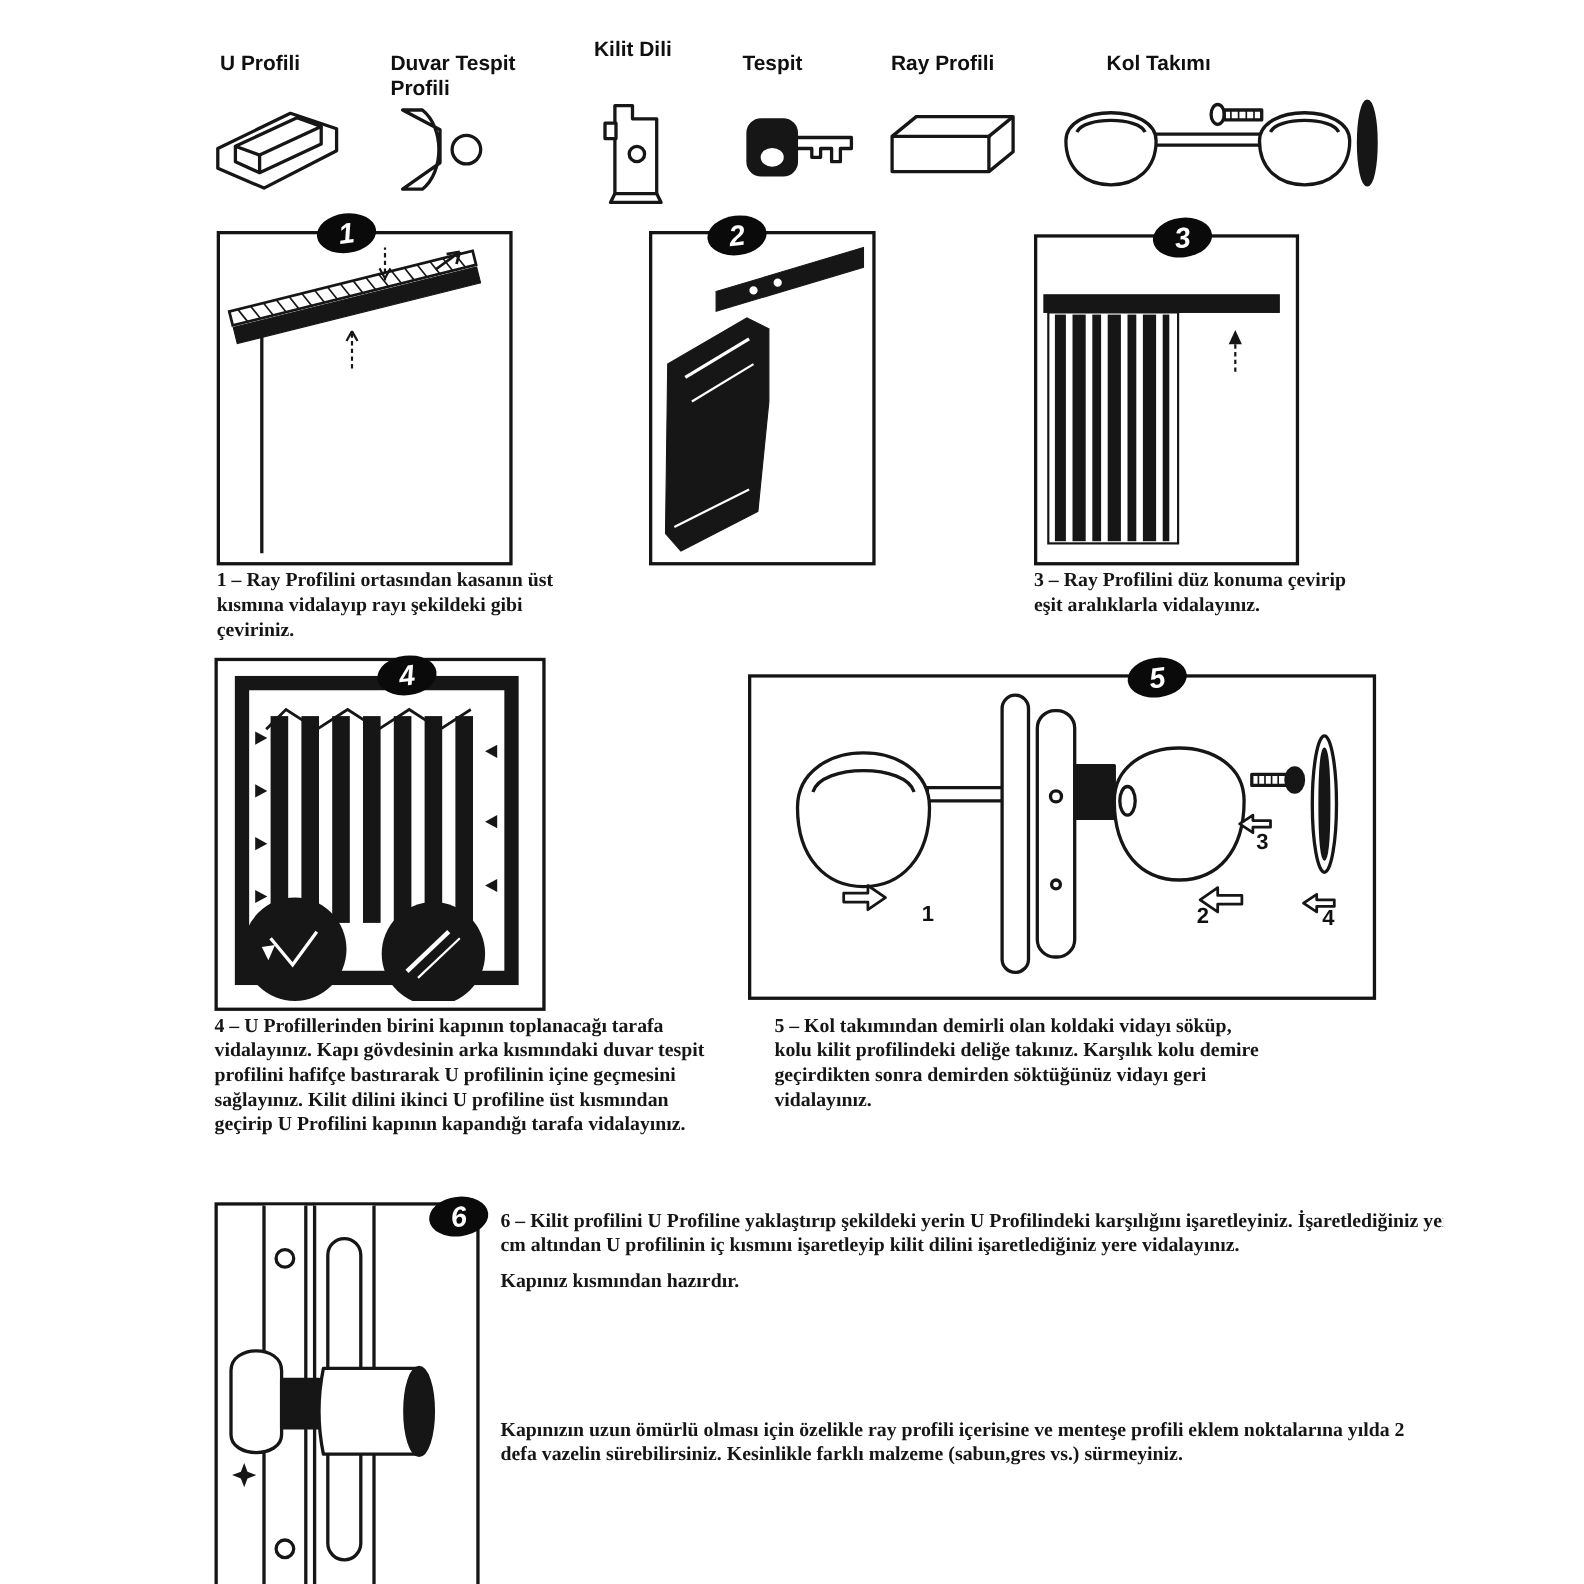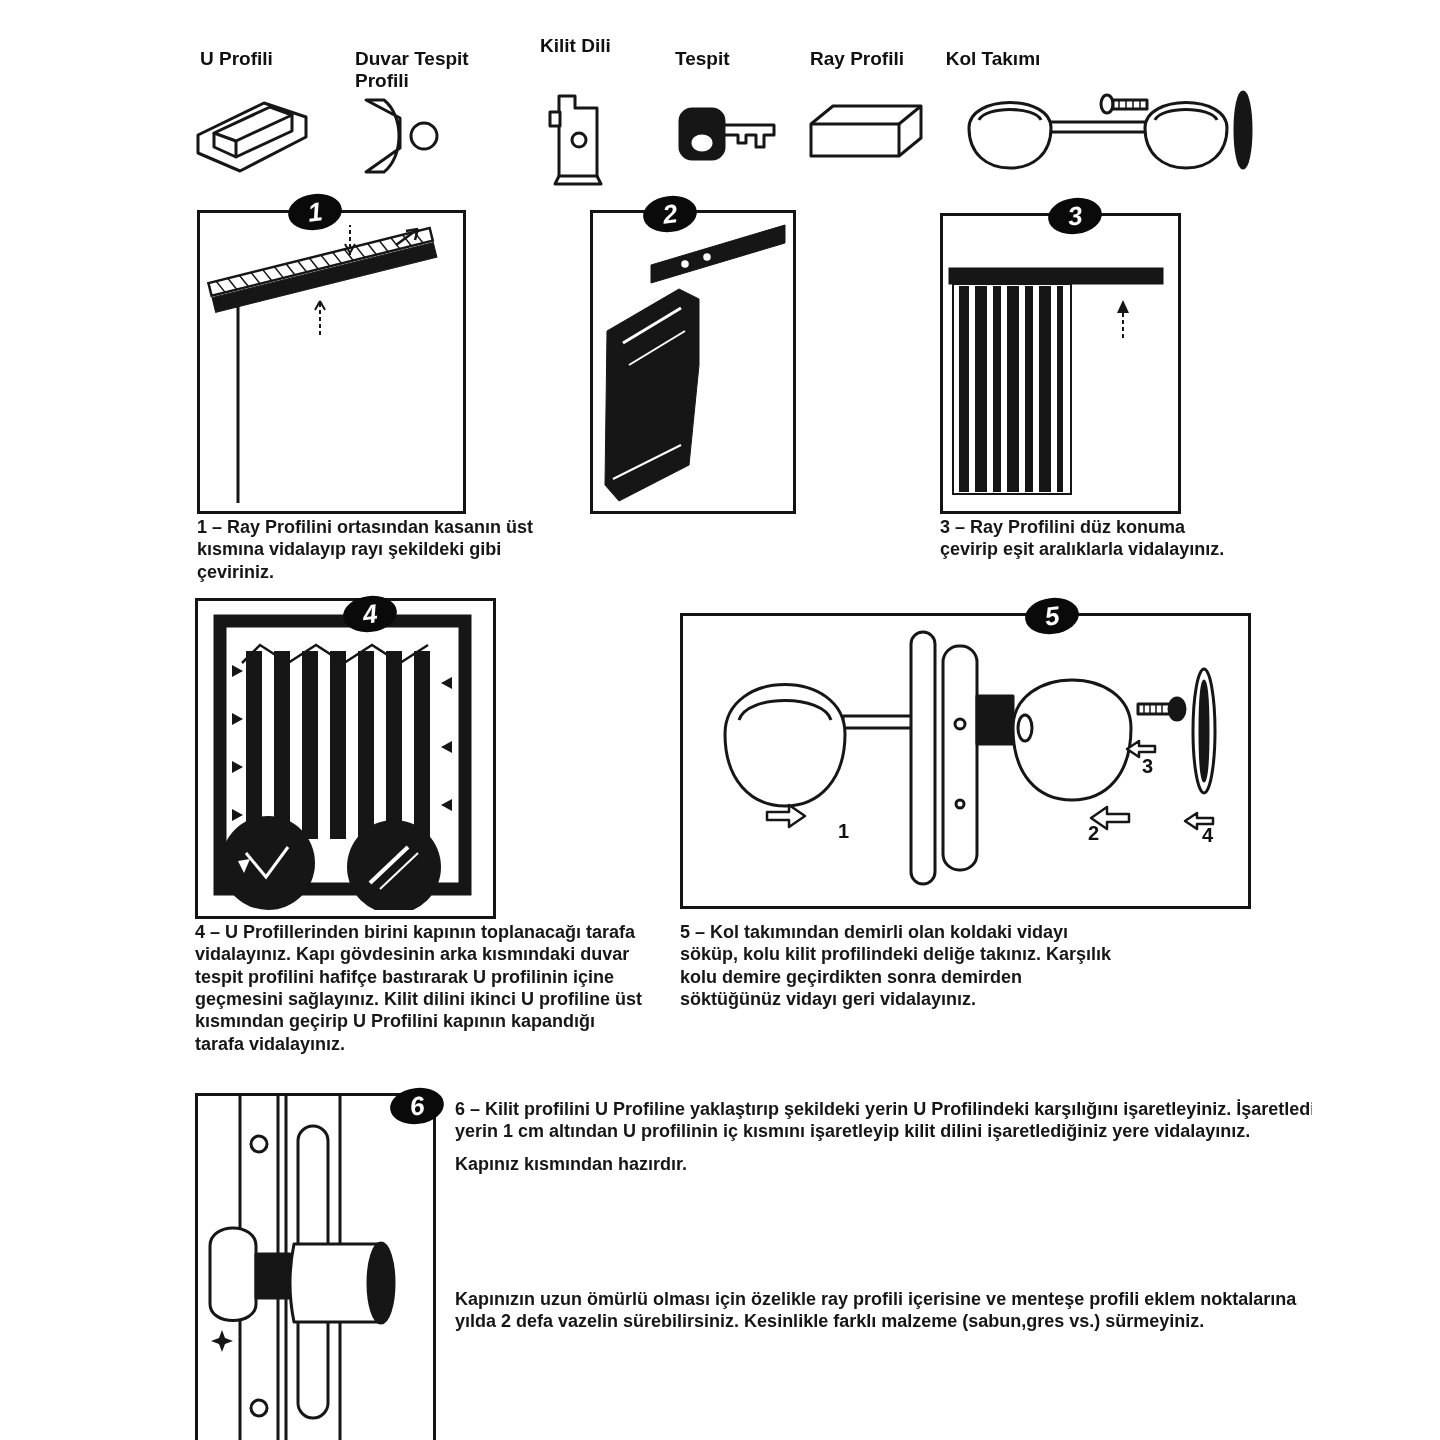--- a/index.html
+++ b/index.html
@@ -19,40 +19,40 @@
   .box{
     position:absolute;border:3px solid #141414;background:#fff;
   }
   .badge{
     position:absolute;width:54px;height:36px;background:#0a0a0a;
     border-radius:50%;color:#fff;font-weight:bold;font-style:italic;
     font-size:26px;display:flex;align-items:center;justify-content:center;
     transform:rotate(-7deg);z-index:5;
   }
   .step-text{
-    position:absolute;font-size:18px;font-weight:bold;color:#161616;line-height:1.24;
+    position:absolute;font-size:18px;font-weight:bold;color:#161616;line-height:1.24;font-family:Liberation Serif, serif;
   }
   .marker{
     position:absolute;font-size:20px;font-weight:bold;color:#111;z-index:4;
   }
   .ready-line{margin-top:10px;}
   .footer-para{margin:0 0 10px 0;}
   svg{display:block;}
 </style>
 </head>
 <body>
 
 <div id="page">
 
   <div class="part-label" style="left:200px;top:48px;width:120px;">U Profili</div>
   <div class="part-label" style="left:355px;top:48px;width:132px;">Duvar Tespit Profili</div>
   <div class="part-label" style="left:540px;top:35px;width:120px;">Kilit Dili</div>
   <div class="part-label" style="left:675px;top:48px;width:120px;">Tespit</div>
   <div class="part-label" style="left:810px;top:48px;width:130px;">Ray Profili</div>
-  <div class="part-label" style="left:928px;top:48px;width:130px;text-align:center;">Kol Takımı</div>
+  <div class="part-label" style="left:1006px;top:48px;width:130px;">Kol Takımı</div>
 
   <div class="abs" style="left:192px;top:85px;">
     <svg width="120" height="95" viewBox="0 0 120 95">
       <g stroke="#161616" stroke-width="3" fill="#fff" stroke-linejoin="round">
         <path d="M6,50 L72,18 L114,32 L114,52 L48,86 L6,68 Z"></path>
         <path d="M22,48 L78,22 L100,30 L44,56 Z"></path>
         <path d="M44,56 L44,72 L100,46 L100,30" fill="none"></path>
         <path d="M22,48 L22,62 L44,72" fill="none"></path>
       </g>
     </svg>
@@ -239,21 +239,21 @@
         <path d="M530,202 L514,202 L514,197 L502,205 L514,213 L514,208 L530,208 Z" stroke-width="2.5"></path>
       </g>
     </svg>
   </div>
   <div class="marker" style="left:838px;top:820px;">1</div>
   <div class="marker" style="left:1088px;top:822px;">2</div>
   <div class="marker" style="left:1142px;top:755px;">3</div>
   <div class="marker" style="left:1202px;top:824px;">4</div>
 
   <div class="step-text" style="left:195px;top:921px;width:450px;">4 – U Profillerinden birini kapının toplanacağı tarafa vidalayınız. Kapı gövdesinin arka kısmındaki duvar tespit profilini hafifçe bastırarak U profilinin içine geçmesini sağlayınız. Kilit dilini ikinci U profiline üst kısmından geçirip U Profilini kapının kapandığı tarafa vidalayınız.</div>
-  <div class="step-text" style="left:680px;top:921px;width:445px;">5 – Kol takımından demirli olan koldaki vidayı söküp, kolu kilit profilindeki deliğe takınız. Karşılık kolu demire geçirdikten sonra demirden söktüğünüz vidayı geri vidalayınız.</div>
+  <div class="step-text" style="left:704px;top:921px;width:445px;">5 – Kol takımından demirli olan koldaki vidayı söküp, kolu kilit profilindeki deliğe takınız. Karşılık kolu demire geçirdikten sonra demirden söktüğünüz vidayı geri vidalayınız.</div>
 
   <div class="badge" style="left:390px;top:1088px;">
     <span>6</span>
   </div>
   <div class="box" style="left:195px;top:1093px;width:235px;height:355px;">
     <svg width="229" height="349" viewBox="0 0 229 349">
       <g stroke="#161616" stroke-width="3" fill="#fff" stroke-linejoin="round">
         <rect x="42" y="-8" width="38" height="365"></rect>
         <circle cx="61" cy="48" r="8"></circle>
         <circle cx="61" cy="312" r="8"></circle>

